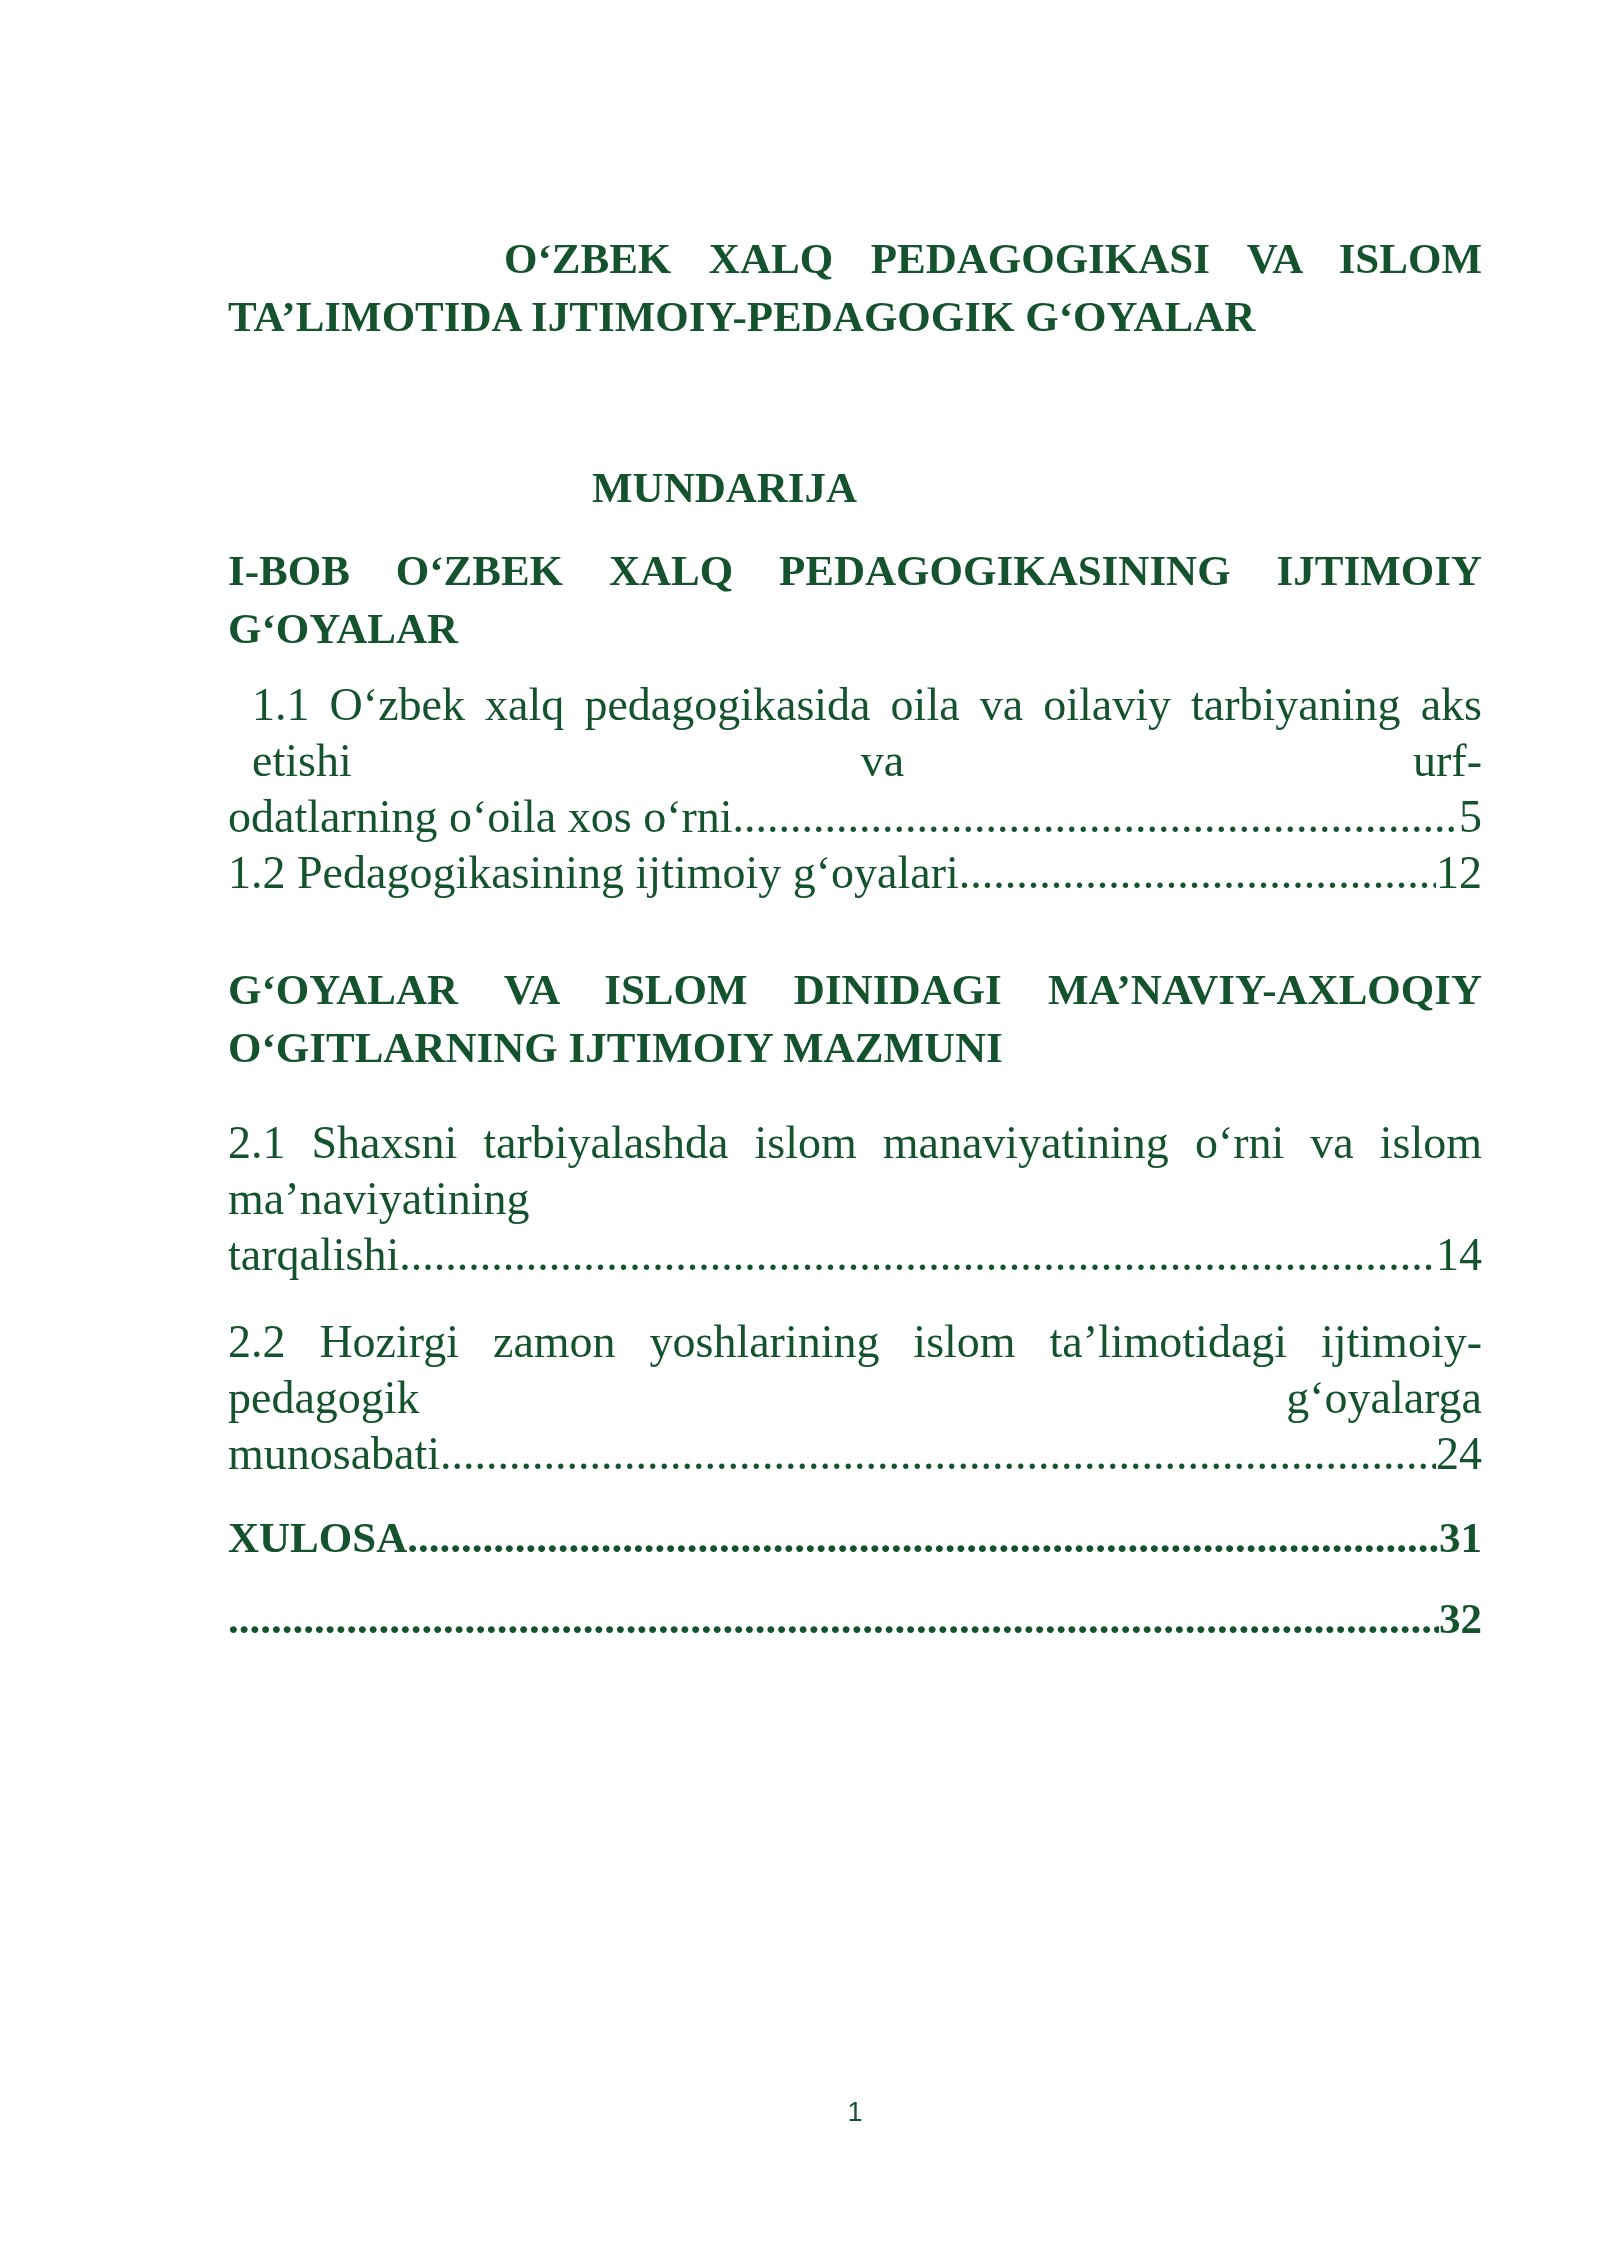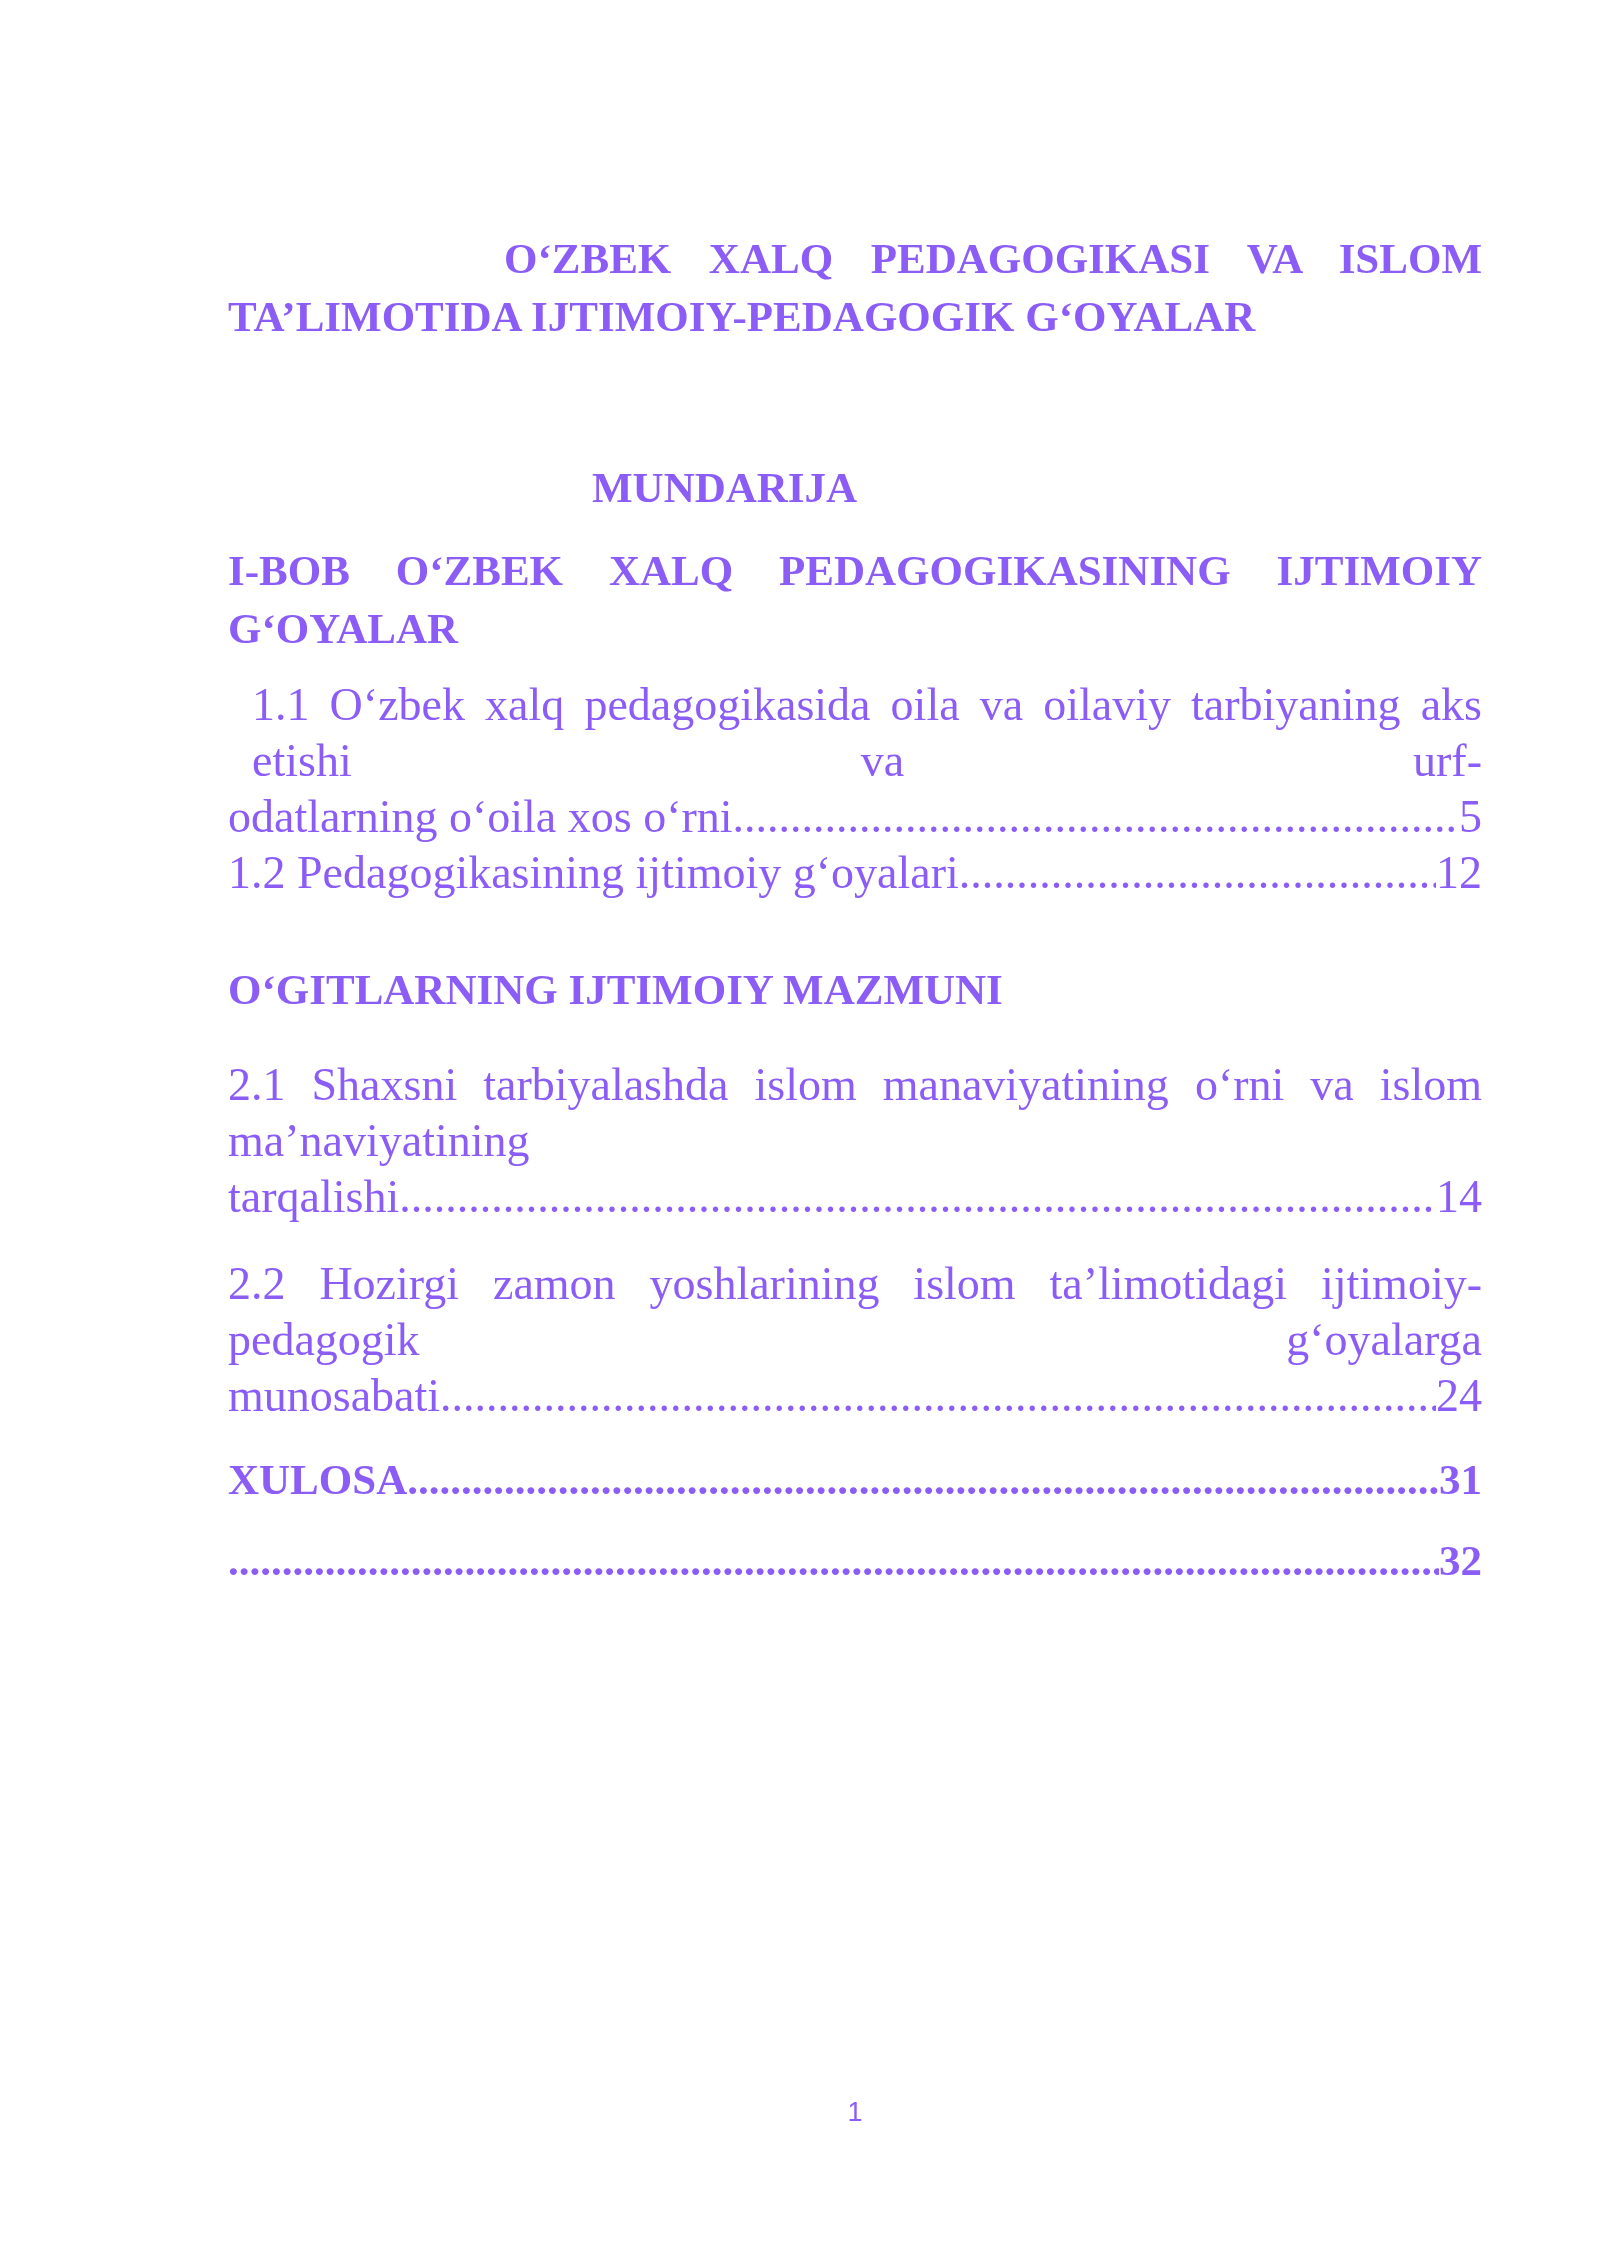--- a/index.html
+++ b/index.html
@@ -2,21 +2,21 @@
 <html><head>
 <meta charset="utf-8">
 <style>
   html, body { margin: 0; padding: 0; }
   body { background: #e8e8e8; }
   .page {
     position: relative;
     width: 1600px;
     height: 2262px;
     background: #ffffff;
-    color: #8b5cf6;
+    color: #14532d;
     font-family: "Liberation Serif", "DejaVu Serif", serif;
     overflow: hidden;
   }
   .content {
     position: absolute;
     left: 228px;
     top: 230px;
     width: 1254px;
   }
   
@@ -84,20 +84,21 @@
 
     <div class="b mt-item12">
       <div class="row">
         <span class="txt">1.2 Pedagogikasining ijtimoiy g‘oyalari</span>
         <span class="leader">................................................................................................................................................................................................................................</span>
         <span class="pg">12</span>
       </div>
     </div>
 
     <div class="h mt-iibob">
+      <div class="jline">G‘OYALAR VA ISLOM DINIDAGI MA’NAVIY-AXLOQIY</div>
       <div>O‘GITLARNING IJTIMOIY MAZMUNI</div>
     </div>
 
     <div class="b mt-item21">
       <div class="jline">2.1 Shaxsni tarbiyalashda islom manaviyatining o‘rni va islom ma’naviyatining</div>
       <div class="row">
         <span class="txt">tarqalishi</span>
         <span class="leader">................................................................................................................................................................................................................................</span>
         <span class="pg">14</span>
       </div>

